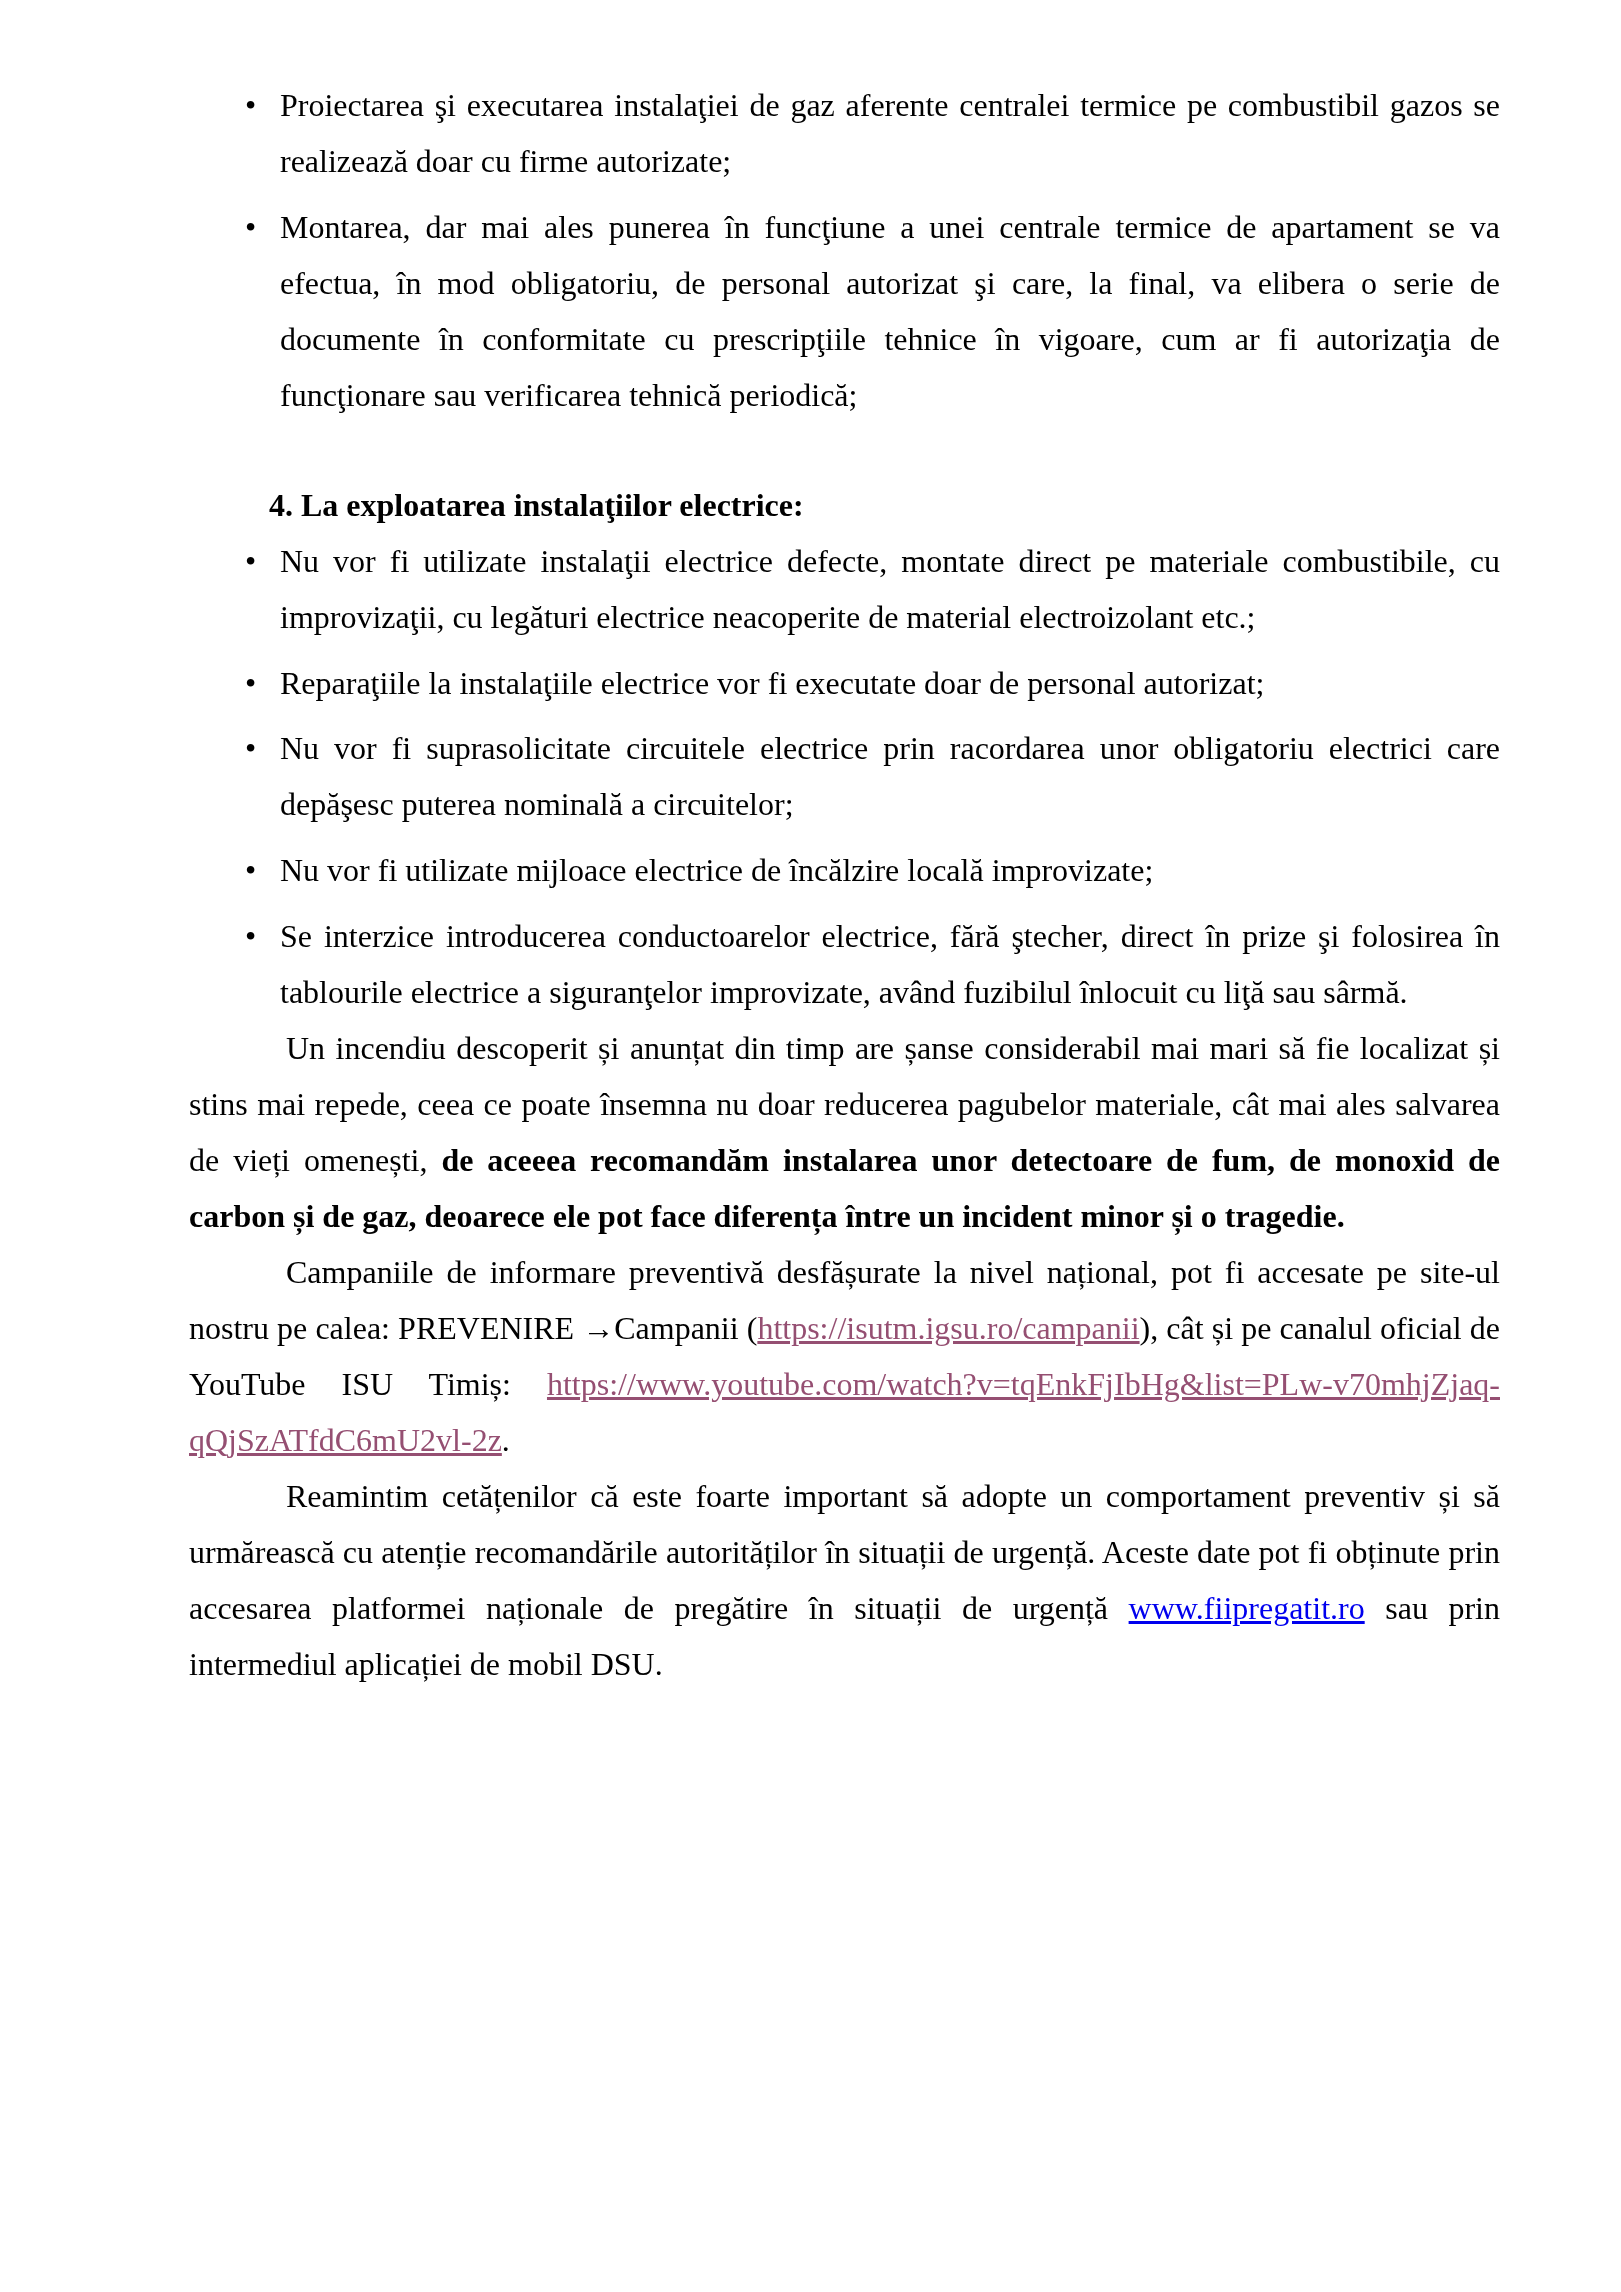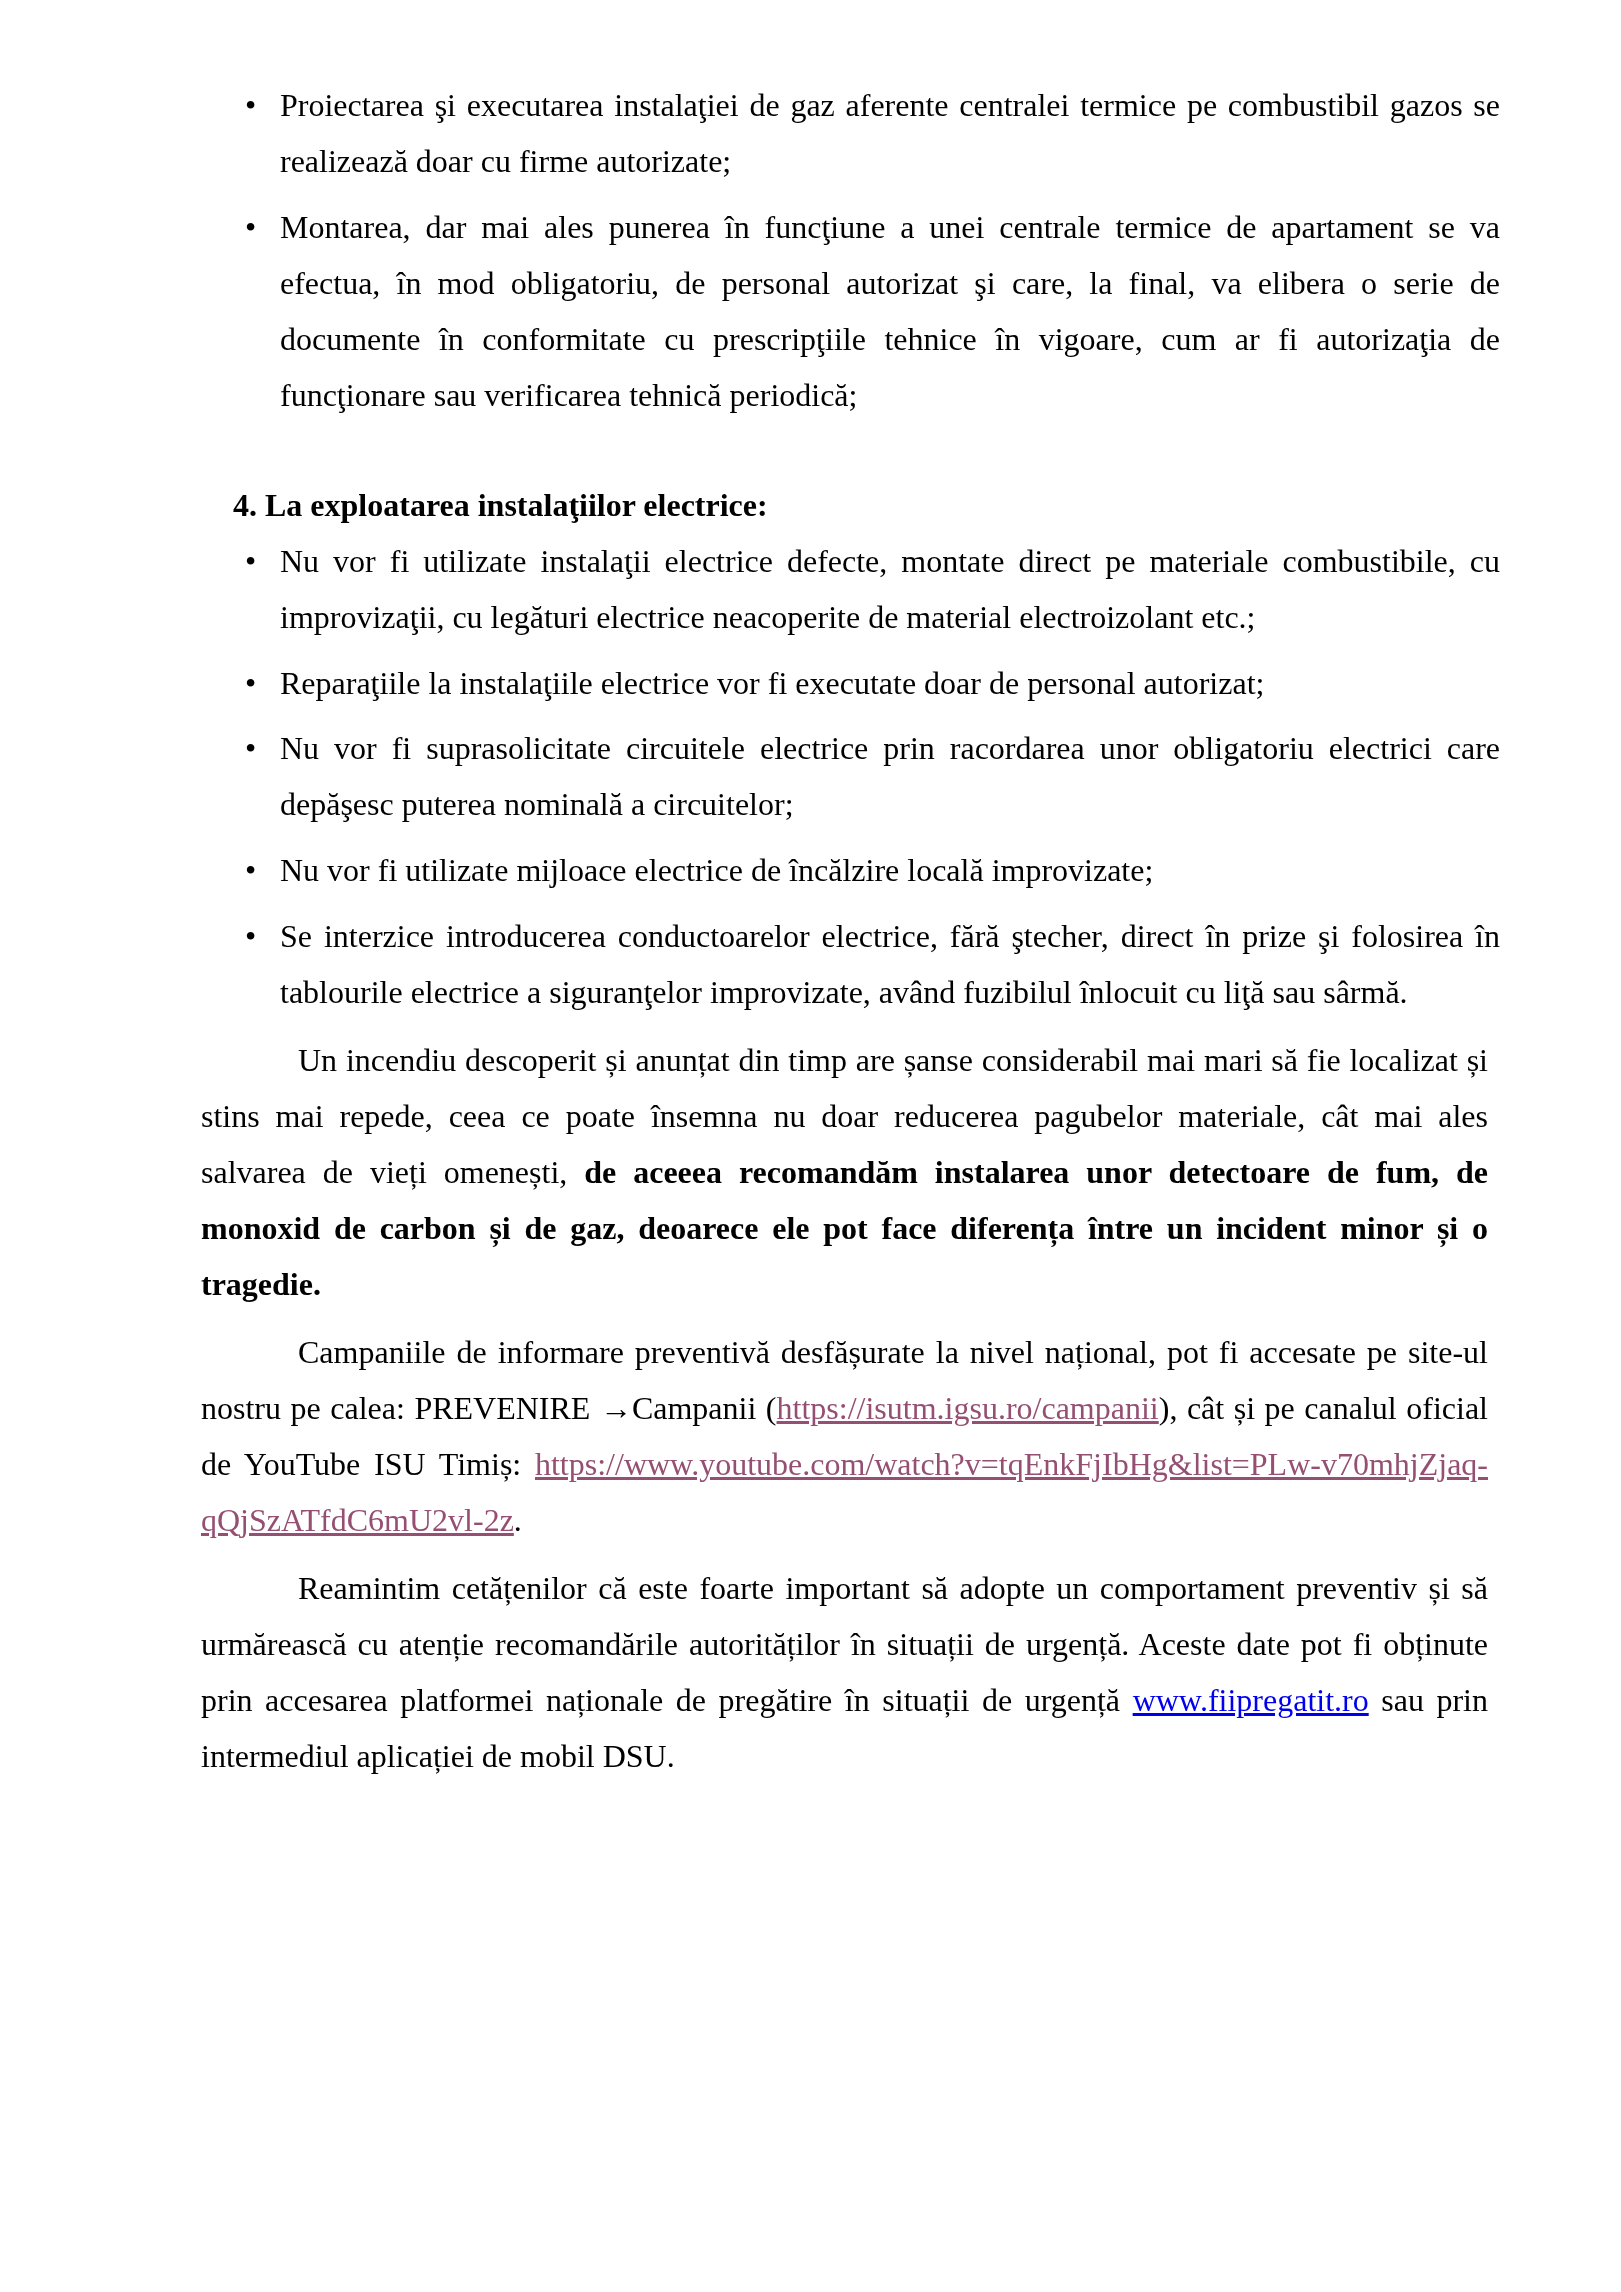--- a/index.html
+++ b/index.html
@@ -19,22 +19,22 @@
     top: 77px;
     width: 1311px;
     font-size: 32px;
     line-height: 56px;
   }
   ul.bullets { list-style: none; margin: 0; padding: 0; }
   ul.bullets li { display: flex; align-items: flex-start; margin-left: 56px; }
   ul.bullets li + li { margin-top: 9.8px; }
   .bullet-glyph { flex: 0 0 35px; }
   .li-text { flex: 1 1 auto; text-align: justify; }
-  .heading { font-weight: 700; margin: 54px 0 0 44px; }
-  p.body-par { margin: 12px; text-indent: 97px; text-align: justify; }
+  .heading { font-weight: 700; margin: 54px 0 0 80px; }
+  p.body-par { margin: 0; text-indent: 97px; text-align: justify; }
   .par-fire { margin-top: 39px; }
   .par-campaigns { margin-top: 26.5px; font-family: Liberation Serif, serif; }
   .par-reminder { margin-top: 4.9px; }
   b { font-weight: 700; }
   a.doc-link {
     text-decoration: underline;
     overflow-wrap: anywhere;
     cursor: pointer;
   }
   .link-followed { color: var(--followed-link, #954F72); }

